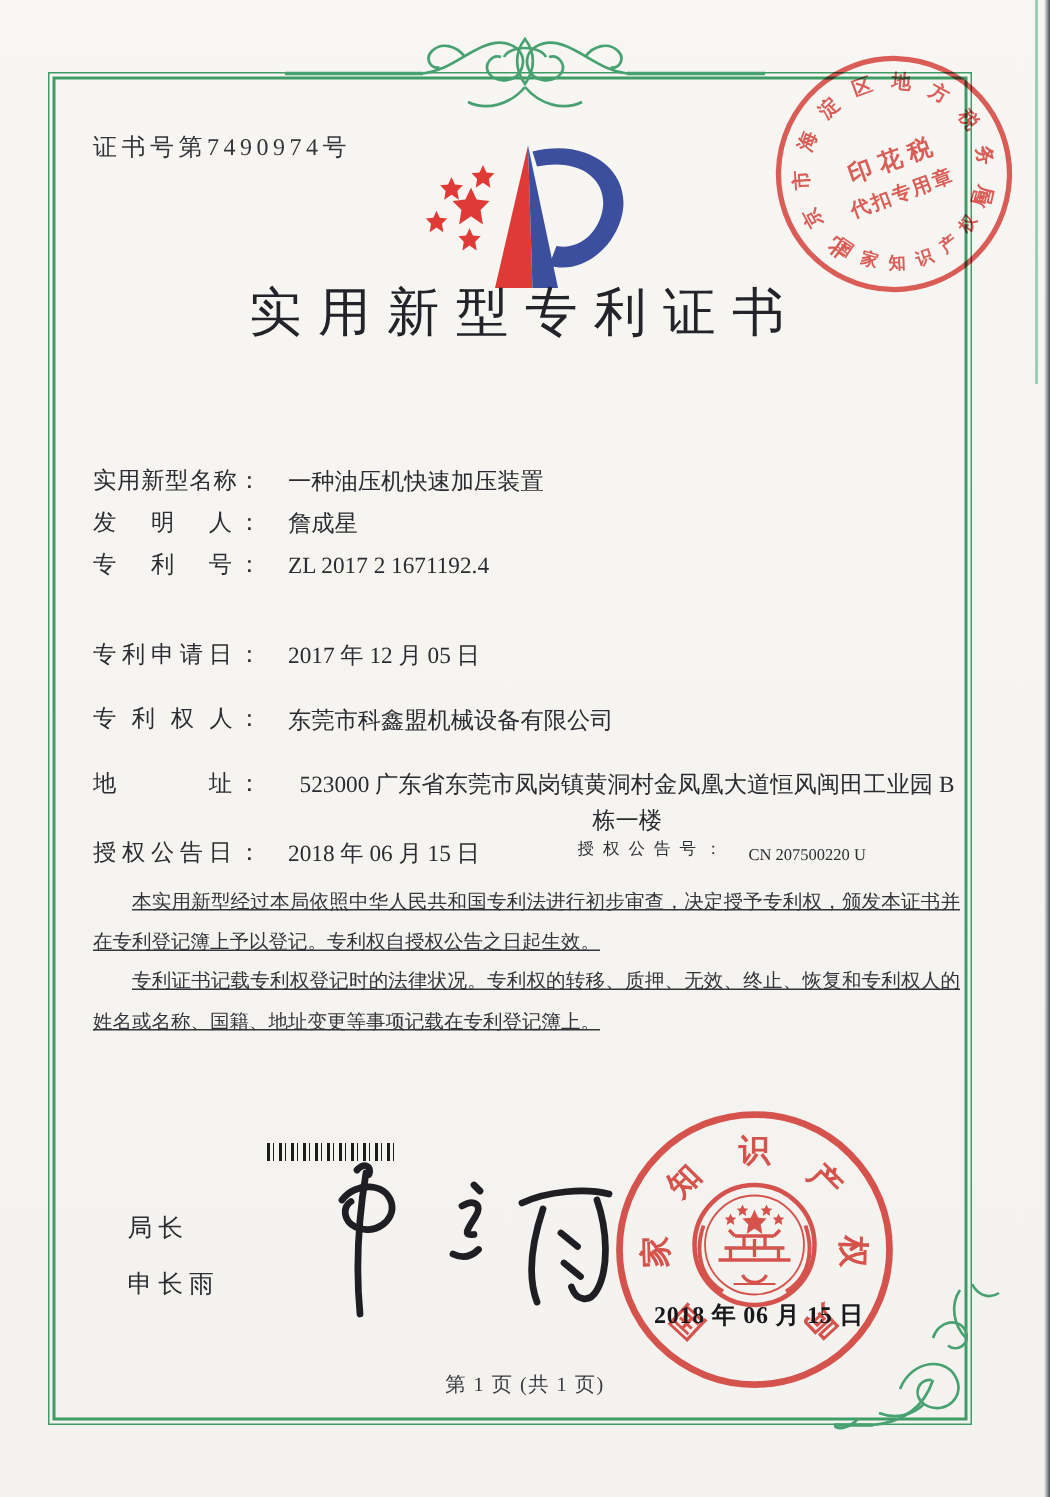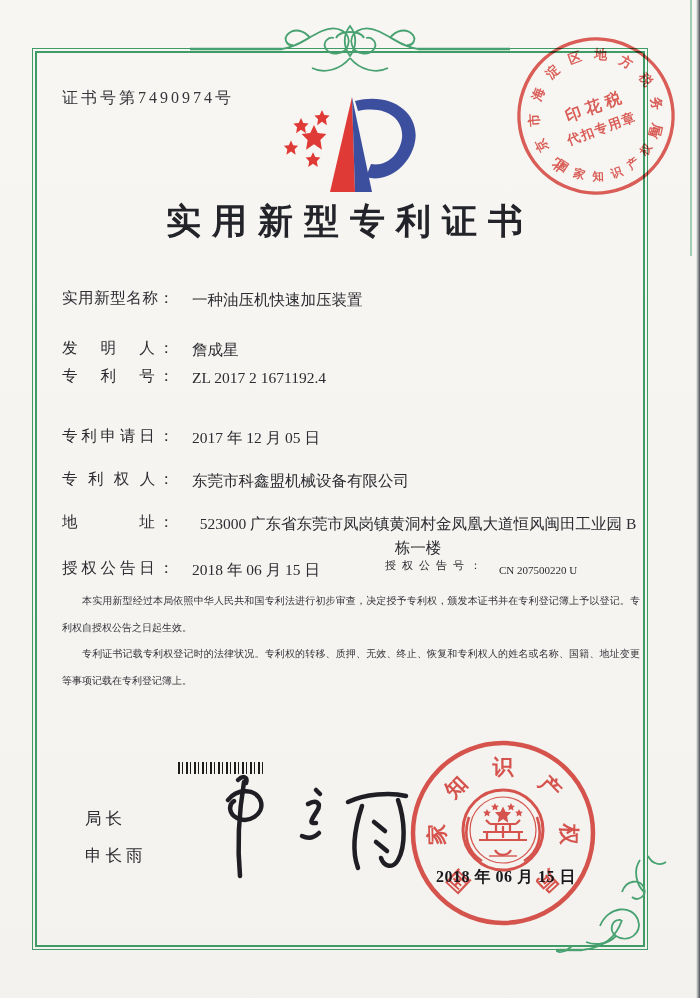--- a/index.html
+++ b/index.html
@@ -37,36 +37,36 @@
   .frame-inner{
     position:absolute;left:2px;top:2px;right:2px;bottom:2px;
     border:2.5px solid var(--frame-green);
   }
   .cert-no{
     position:absolute;left:62px;top:88px;
     font-size:16px;letter-spacing:3px;color:#35353b;
   }
   .logo{position:absolute;left:282px;top:94px;}
   .title{
-    position:absolute;left:0;top:198px;width:700px;text-align:center;
-    font-size:35px;font-weight:700;letter-spacing:11px;color:#23232a;
+    position:absolute;left:0;top:185px;width:700px;text-align:center;
+    font-size:35px;font-weight:400;letter-spacing:11px;color:#23232a;
   }
   .fields{position:absolute;left:62px;top:0;width:576px;}
   .field-row{position:absolute;display:flex;align-items:flex-start;font-size:15.5px;}
   .flabel{
     display:inline-block;width:112px;flex:0 0 112px;
     text-align:justify;text-align-last:justify;color:#2c2c32;
   }
   .fvalue{display:inline-block;margin-left:18px;color:#2b2b31;line-height:24px;}
   .fvalue.addr{width:452px;text-align:center;}
   .auth-right{position:absolute;left:323px;top:0;display:flex;font-size:11px;}
   .auth-right .flabel{width:96px;flex:0 0 96px;}
   .body-text{
     position:absolute;left:62px;top:588px;width:578px;
-    font-size:10px;line-height:26.5px;text-align:justify;color:#34343b;
+    font-size:13px;line-height:26.5px;text-align:justify;color:#34343b;text-decoration:underline;
   }
   .body-text p{margin:0;text-indent:2em;}
   .director{position:absolute;left:85px;font-size:16.5px;letter-spacing:4px;color:#2c2c32;}
   .director.t1{top:808px;}
   .director.t2{top:845px;font-family:Liberation Serif, serif;}
   .barcode{
     position:absolute;left:178px;top:762px;width:86px;height:12px;
     background:repeating-linear-gradient(90deg,#1c1c1c 0 2px,transparent 2px 4px,#1c1c1c 4px 5px,transparent 5px 8px);
   }
   .signature{position:absolute;left:170px;top:770px;}
@@ -143,21 +143,21 @@
       <use href="#star" transform="translate(40,24) scale(0.8)"></use>
       <use href="#star" transform="translate(19,32) scale(0.8)"></use>
       <use href="#star" transform="translate(9,54) scale(0.75)"></use>
       <use href="#star" transform="translate(31,66) scale(0.78)"></use>
     </g>
   </svg>
 
   <div class="title">实用新型专利证书</div>
 
   <div class="fields">
-    <div class="field-row" style="top:288px">
+    <div class="field-row" style="top:310px">
       <span class="flabel">实用新型名称：</span>
       <span class="fvalue">一种油压机快速加压装置</span>
     </div>
     <div class="field-row" style="top:338px">
       <span class="flabel">发　明　人：</span>
       <span class="fvalue">詹成星</span>
     </div>
     <div class="field-row" style="top:366px">
       <span class="flabel">专　利　号：</span>
       <span class="fvalue">ZL 2017 2 1671192.4</span>
@@ -264,15 +264,16 @@
           <text x="88" y="148" transform="rotate(0 88 148)" text-anchor="middle" dominant-baseline="central">识</text>
           <text x="106.54101966249684" y="145.06339097770922" transform="rotate(-18 106.54101966249684 145.06339097770922)" text-anchor="middle" dominant-baseline="central">产</text>
           <text x="123.26711513754839" y="136.54101966249686" transform="rotate(-36 123.26711513754839 136.54101966249686)" text-anchor="middle" dominant-baseline="central">权</text>
           <text x="136.54101966249686" y="123.26711513754839" transform="rotate(-54 136.54101966249686 123.26711513754839)" text-anchor="middle" dominant-baseline="central">局</text>
         </g>
       <text class="center-l1" x="91" y="84">印花税</text>
       <text class="center-l2" x="89" y="106">代扣专用章</text>
     </g>
   </svg>
 
+  <div class="footer">第 1 页 (共 1 页)</div>
 
   <div class="scan-edge-right"></div>
 </div>
 
 </body></html>

